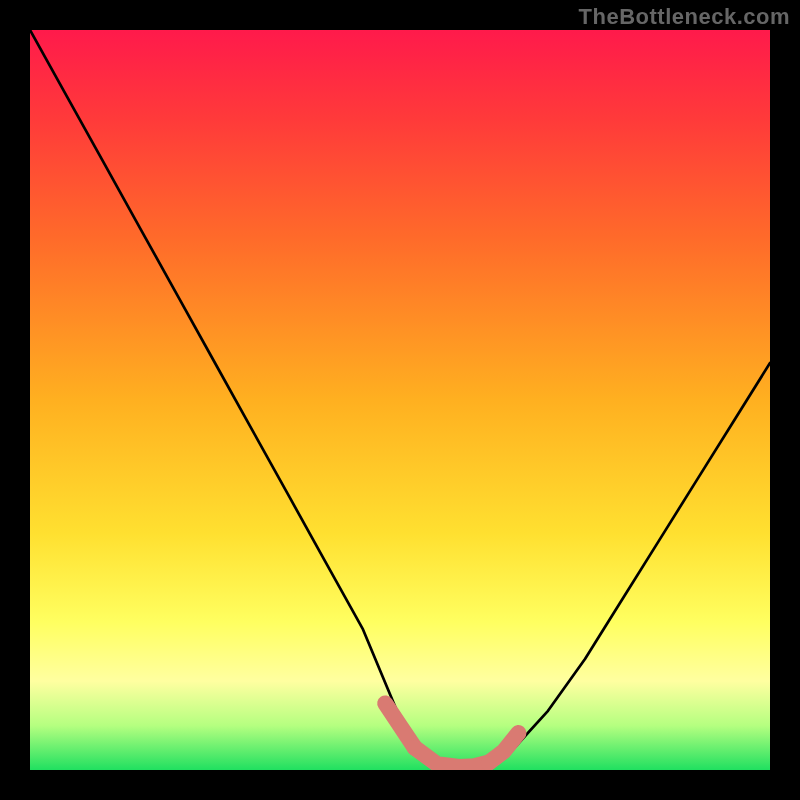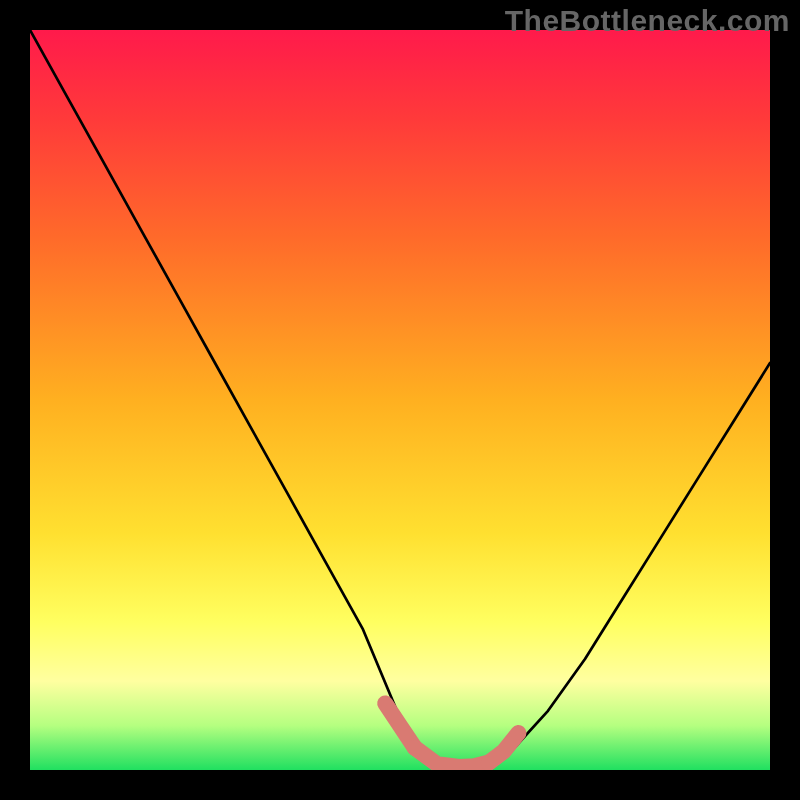--- a/index.html
+++ b/index.html
@@ -9,21 +9,21 @@
     width: 800px;
     height: 800px;
     background: #000;
   }
   .watermark {
     position: absolute;
     top: 4px;
     right: 10px;
     color: #666;
     font-family: Arial, Helvetica, sans-serif;
-    font-size: 30px;
+    font-size: 22px;
     font-weight: bold;
     letter-spacing: 0.5px;
     z-index: 10;
   }
   .plot-area {
     position: absolute;
     left: 30px;
     top: 30px;
     width: 740px;
     height: 740px;

